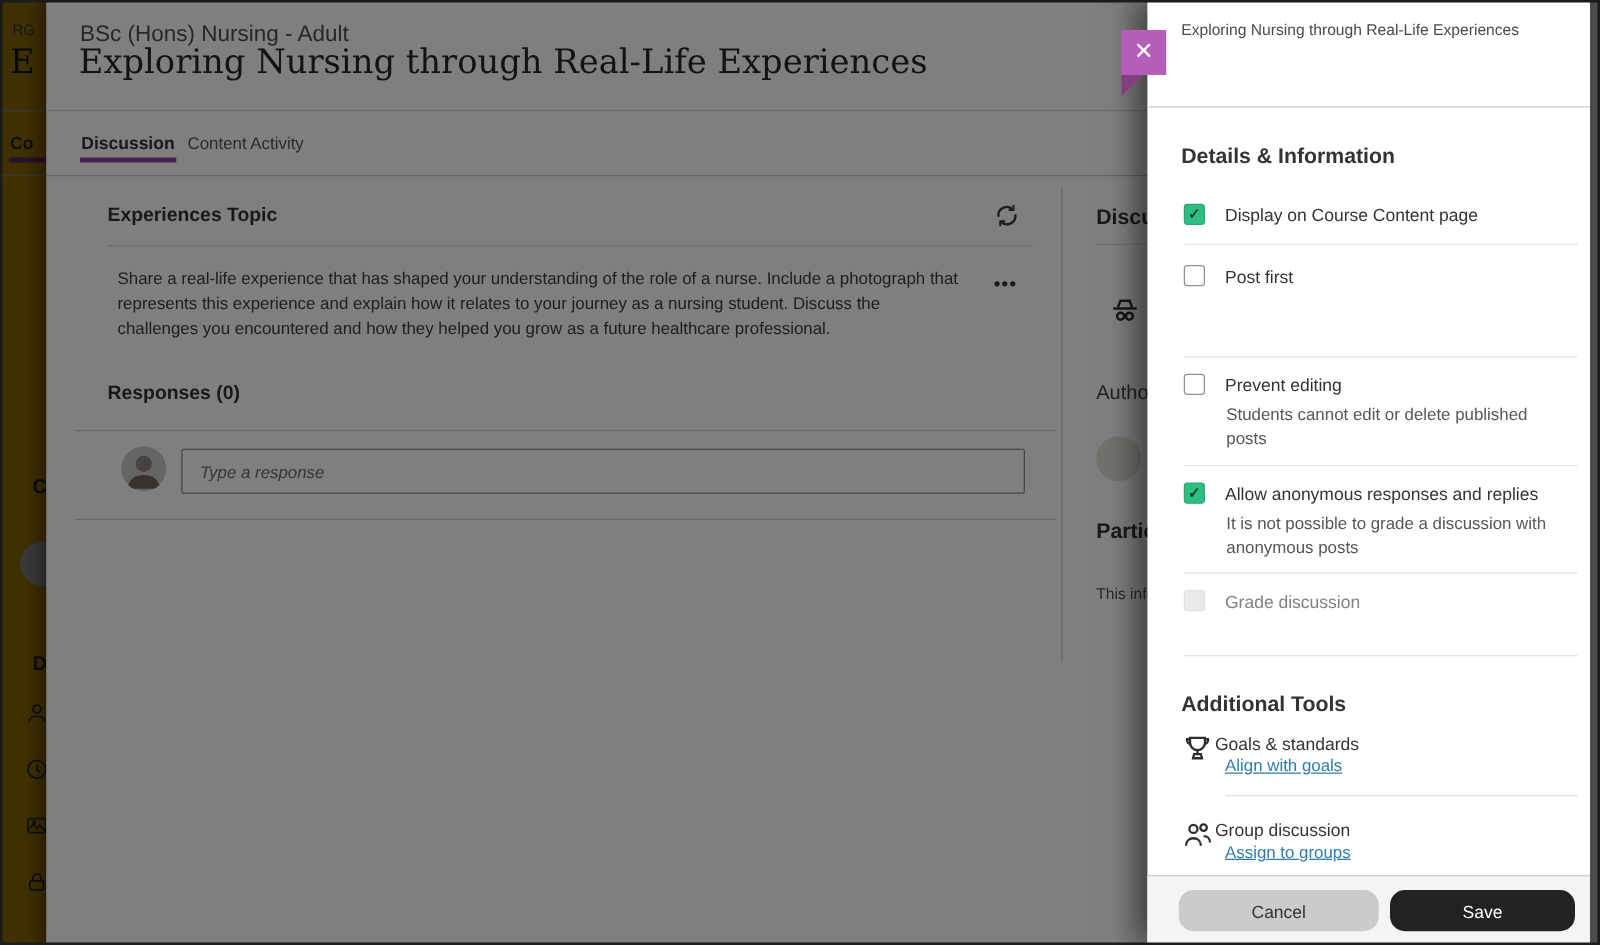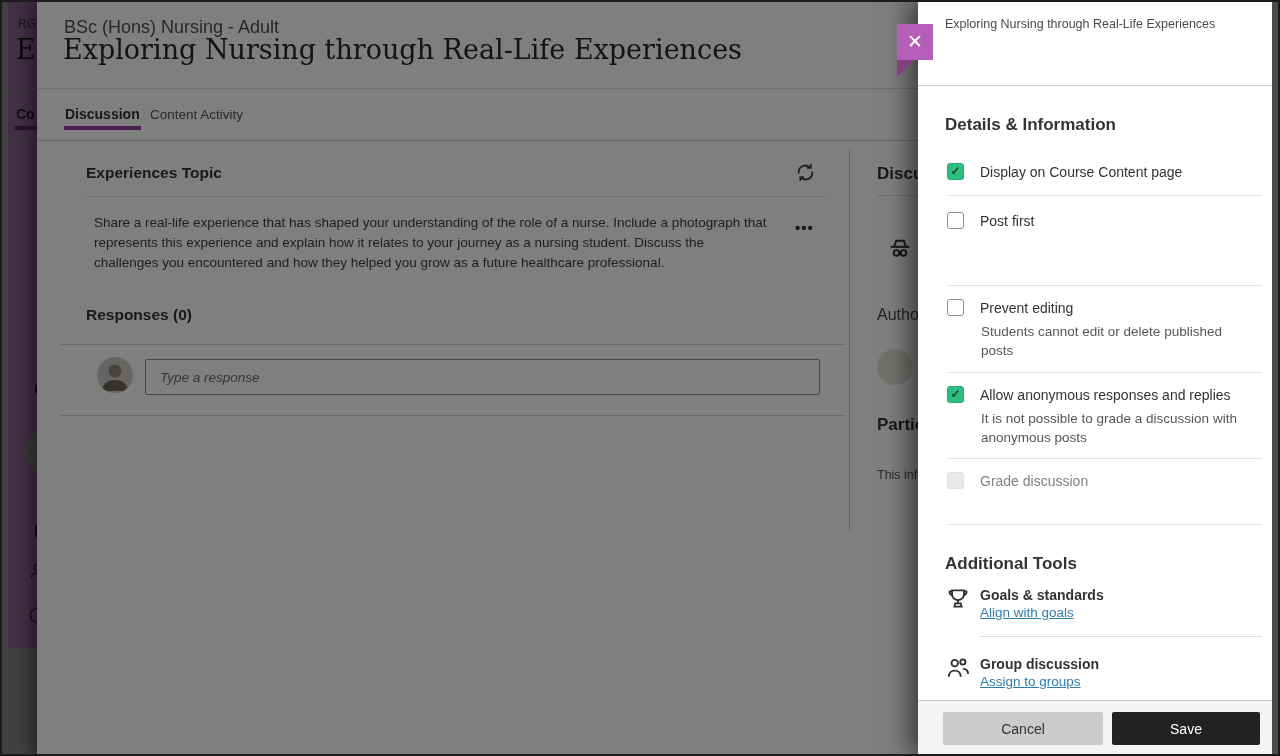--- a/index.html
+++ b/index.html
@@ -1,21 +1,21 @@
 <!DOCTYPE html>
 <html><head>
 <meta charset="utf-8">
 <style>
   html,body{margin:0;padding:0;background:#000;}
   .screen{position:relative;width:1280px;height:756px;overflow:hidden;background:#808080;
           font-family:"Liberation Sans",sans-serif;}
   .abs{position:absolute;}
 
   
-  .course-strip{left:8px;top:0;width:37px;height:648px;background:#f0abfc;overflow:hidden;z-index:1;}
+  .course-strip{left:0;top:0;width:37px;height:756px;background:#eab308;overflow:hidden;z-index:1;}
   .strip-crumb{left:10px;top:17px;font-size:12px;color:#555;}
   .strip-title{left:8px;top:34px;font-family:"DejaVu Serif",serif;font-size:27px;color:#262626;}
   .strip-hdr-line{left:0;top:88px;width:37px;height:1px;background:#d8d8d8;}
   .strip-tab{left:8px;top:106px;font-size:14px;font-weight:bold;color:#333;}
   .strip-tab-underline{left:7px;top:126px;width:40px;height:4px;background:#9340a1;}
   .strip-tabbar-line{left:0;top:140px;width:37px;height:1px;background:#cfcfcf;}
   .strip-h1{left:26px;top:381px;font-size:16px;font-weight:bold;color:#333;}
   .strip-avatar{left:16px;top:433px;width:36px;height:36px;border-radius:50%;background:#d9d5d0;}
   .strip-h2{left:26px;top:523px;font-size:16px;font-weight:bold;color:#333;}
   .strip-ic{left:20px;width:19px;height:19px;color:#3d3d3d;}
@@ -75,24 +75,24 @@
   .sep-tool{left:62px;width:282px;height:1px;background:#ddd;}
   .cb{left:29px;width:17px;height:17px;border-radius:3px;box-sizing:border-box;
       text-align:center;line-height:15px;font-size:12px;cursor:pointer;}
   .cb.checked{background:#2fbe82;border:1px solid #27a871;color:#123f2c;font-weight:bold;}
   .cb.checked::after{content:"✓";}
   .cb.unchecked{background:#fff;border:1px solid #8f8f8f;}
   .cb.disabled{background:#eaeaea;border:1px solid #e2e2e2;}
   .disabled-label{color:#818181 !important;}
   .disabled-sub{color:#8a8a8a !important;}
   .tool-ic{left:27px;width:26px;height:26px;color:#2f2f2f;}
-  .tool-label{left:62px;font-size:14px;font-weight:bold;color:#333;white-space:nowrap;}
+  .tool-label{left:54px;font-size:14px;font-weight:normal;color:#333;white-space:nowrap;}
   .tool-link{left:62px;font-size:13.5px;color:#2f7cad;text-decoration:underline;cursor:pointer;white-space:nowrap;}
   .panel-footer{left:0;top:700px;width:362px;height:56px;background:#f4f4f4;border-top:1px solid #ccc;box-sizing:border-box;}
-  .btn{top:11px;height:33px;border:none;border-radius:2px;font-family:"Liberation Sans",sans-serif;
+  .btn{top:11px;height:33px;border:none;border-radius:12px;font-family:"Liberation Sans",sans-serif;
        font-size:14px;cursor:pointer;}
   .btn-cancel{left:25px;width:160px;background:#cbcbcb;color:#333;}
   .btn-save{left:194px;width:148px;background:#222;color:#fff;}
 
   
   .right-strip{left:1272px;top:0;width:8px;height:756px;background:#4b4b4b;z-index:6;}
   .frame{left:0;top:0;width:1280px;height:756px;border:2px solid #1b1b1b;box-sizing:border-box;
          pointer-events:none;z-index:7;}
   svg{display:block;}
 </style>

